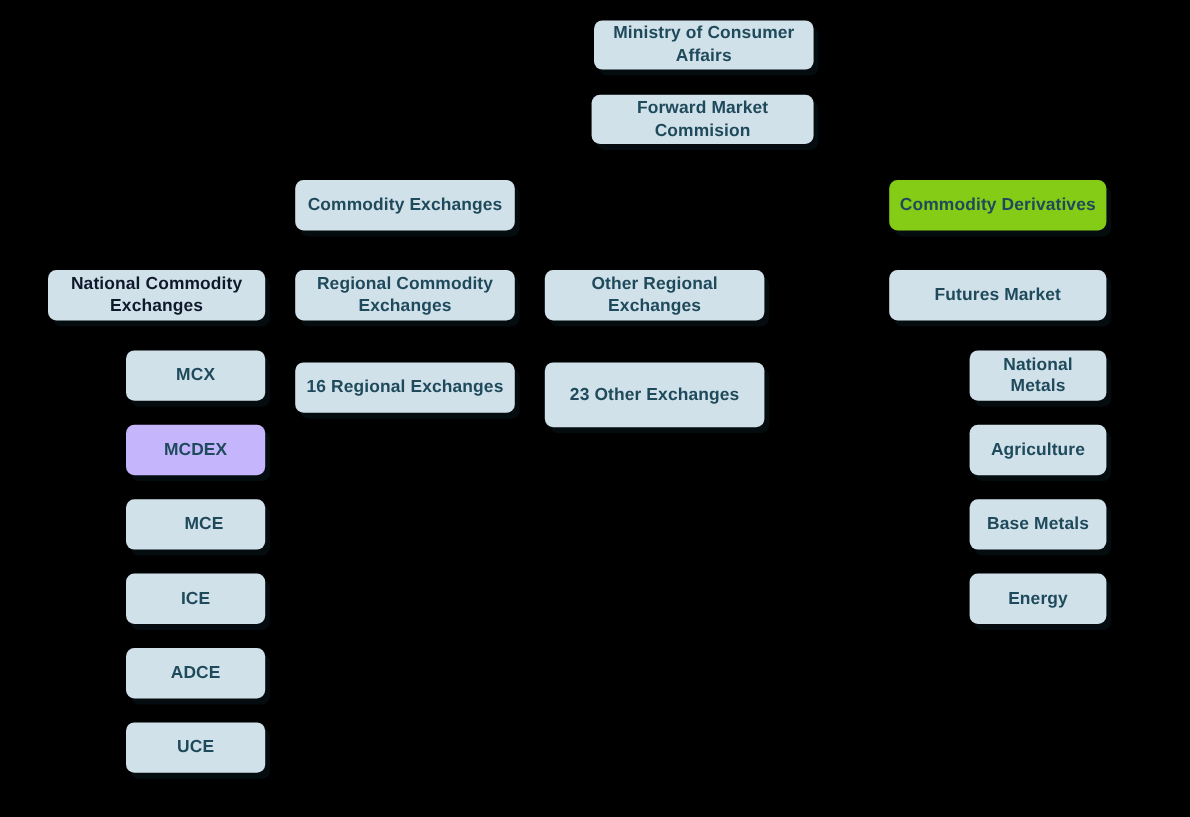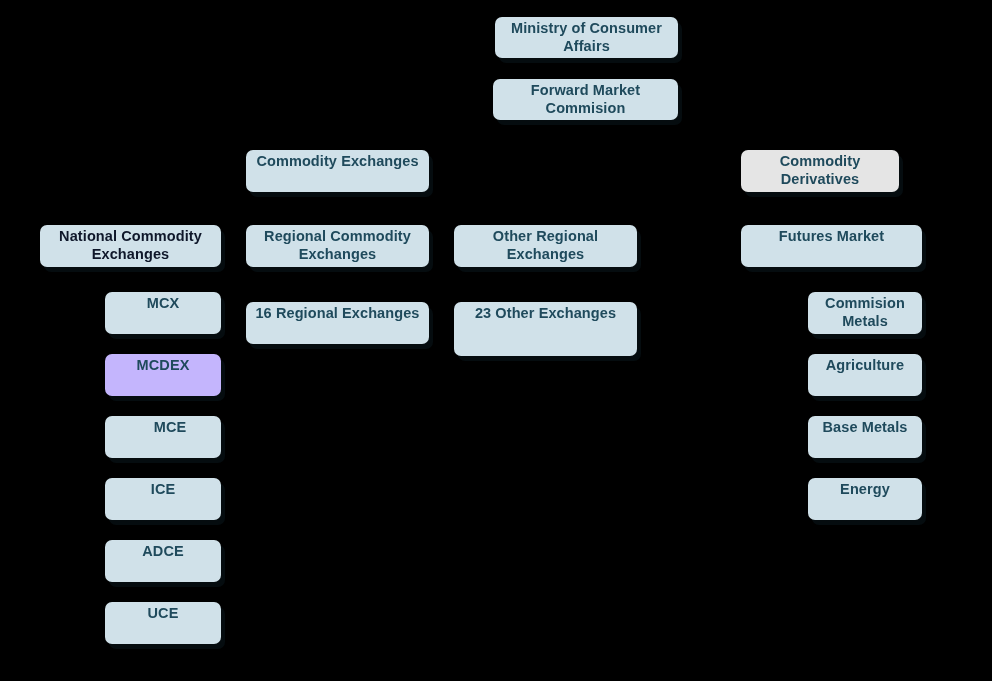--- a/index.html
+++ b/index.html
@@ -19,20 +19,21 @@
     height: 681px;
     background: #000000;
   }
   .node {
     position: absolute;
     box-sizing: border-box;
     background: #d0e1e9;
     color: #1f4a5c;
     border-radius: 7px;
     display: flex;
+    align-items: center;
     justify-content: center;
     text-align: center;
     font-weight: bold;
     font-size: 14.5px;
     line-height: 1.25;
     letter-spacing: 0.1px;
     padding: 2px 8px;
     box-shadow: 4px 5px 0 0 rgba(10, 22, 28, 0.55);
     user-select: none;
   }
@@ -47,21 +48,21 @@
 <div id="canvas" style="background: rgb(0, 0, 0);">
     <div class="node" style="left: 495px; top: 17px; width: 183px; height: 41px; background: rgb(208, 225, 233); color: rgb(31, 74, 92);">
       <span>Ministry of Consumer Affairs</span>
     </div>
     <div class="node" style="left: 493px; top: 79px; width: 185px; height: 41px; background: rgb(208, 225, 233); color: rgb(31, 74, 92);">
       <span>Forward Market Commision</span>
     </div>
     <div class="node" style="left: 246px; top: 150px; width: 183px; height: 42px; background: rgb(208, 225, 233); color: rgb(31, 74, 92);">
       <span>Commodity Exchanges</span>
     </div>
-    <div class="node" style="left: 741px; top: 150px; width: 158px; height: 42px; background: #e5e5e5; color: rgb(31, 74, 92);">
+    <div class="node" style="left: 741px; top: 150px; width: 181px; height: 42px; background: #84cc16; color: rgb(31, 74, 92);">
       <span>Commodity Derivatives</span>
     </div>
     <div class="node" style="left: 40px; top: 225px; width: 181px; height: 42px; background: rgb(208, 225, 233); color: #0f172a;">
       <span>National Commodity Exchanges</span>
     </div>
     <div class="node" style="left: 246px; top: 225px; width: 183px; height: 42px; background: rgb(208, 225, 233); color: rgb(31, 74, 92);">
       <span>Regional Commodity Exchanges</span>
     </div>
     <div class="node" style="left: 454px; top: 225px; width: 183px; height: 42px; background: rgb(208, 225, 233); color: rgb(31, 74, 92);">
       <span>Other Regional Exchanges</span>
@@ -72,21 +73,21 @@
     <div class="node" style="left: 105px; top: 292px; width: 116px; height: 42px; background: rgb(208, 225, 233); color: rgb(31, 74, 92);">
       <span>MCX</span>
     </div>
     <div class="node" style="left: 246px; top: 302px; width: 183px; height: 42px; background: rgb(208, 225, 233); color: rgb(31, 74, 92);">
       <span>16 Regional Exchanges</span>
     </div>
     <div class="node" style="left: 454px; top: 302px; width: 183px; height: 54px; background: rgb(208, 225, 233); color: rgb(31, 74, 92);">
       <span>23 Other Exchanges</span>
     </div>
     <div class="node" style="left: 808px; top: 292px; width: 114px; height: 42px; background: rgb(208, 225, 233); color: rgb(31, 74, 92);">
-      <span>Commision Metals</span>
+      <span>National Metals</span>
     </div>
     <div class="node" style="left: 105px; top: 354px; width: 116px; height: 42px; background: #c4b5fd; color: rgb(31, 74, 92);">
       <span>MCDEX</span>
     </div>
     <div class="node" style="left: 808px; top: 354px; width: 114px; height: 42px; background: rgb(208, 225, 233); color: rgb(31, 74, 92);">
       <span>Agriculture</span>
     </div>
     <div class="node" style="left: 105px; top: 416px; width: 116px; height: 42px; background: rgb(208, 225, 233); color: rgb(31, 74, 92); padding-left: 22px;">
       <span>MCE</span>
     </div>

